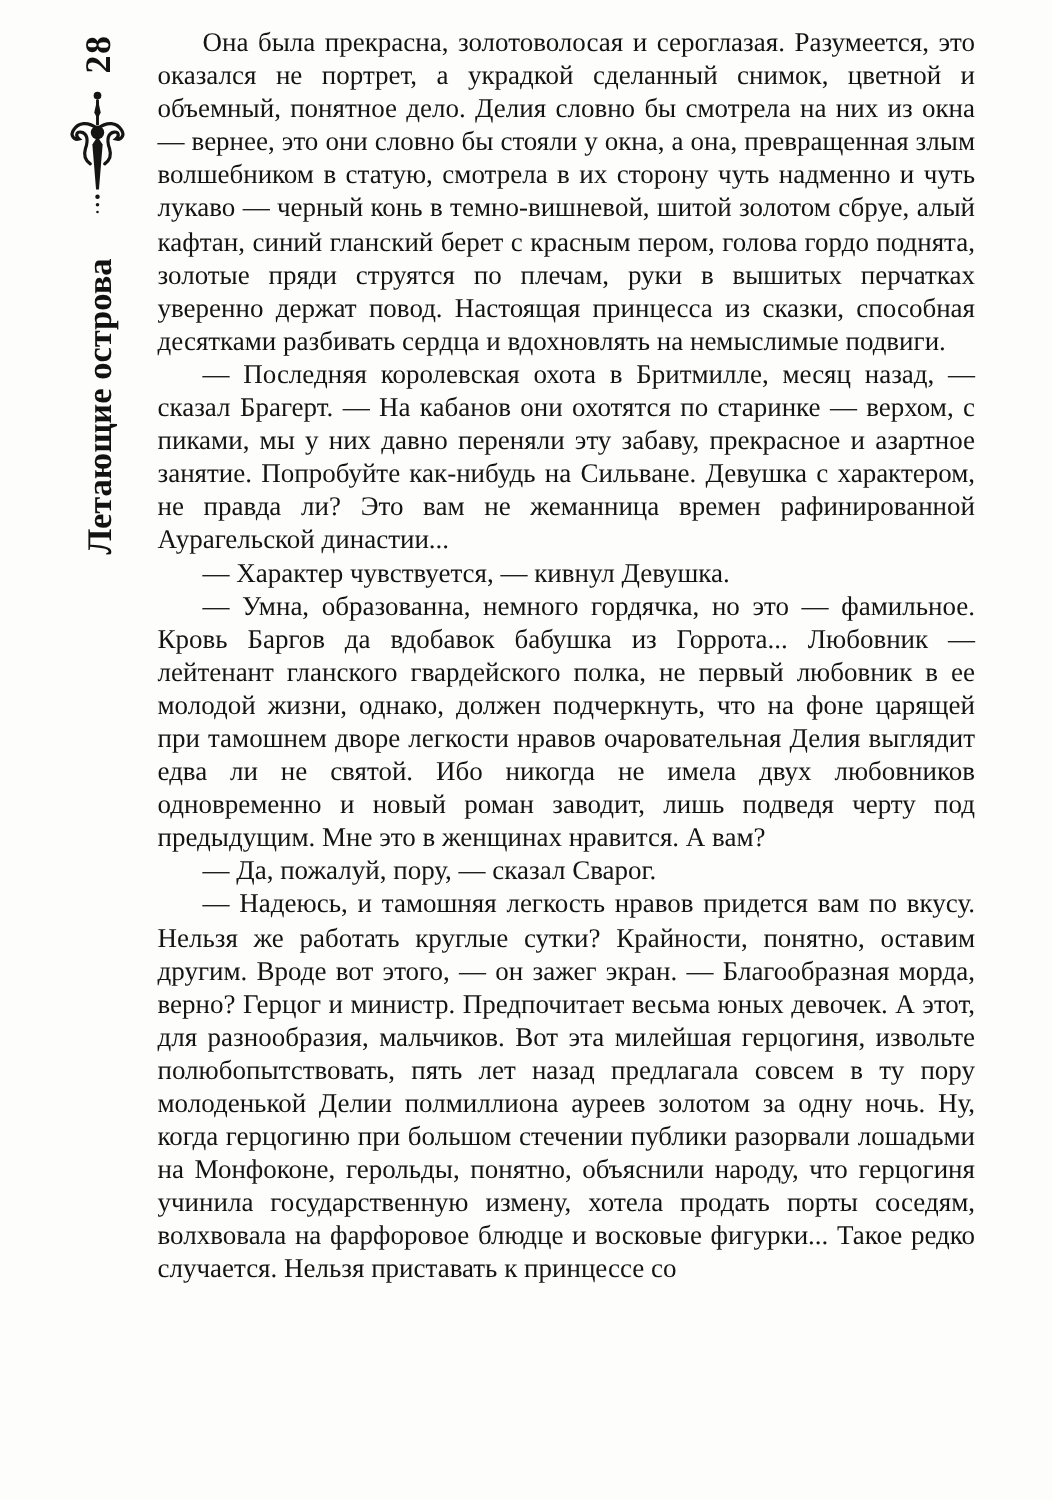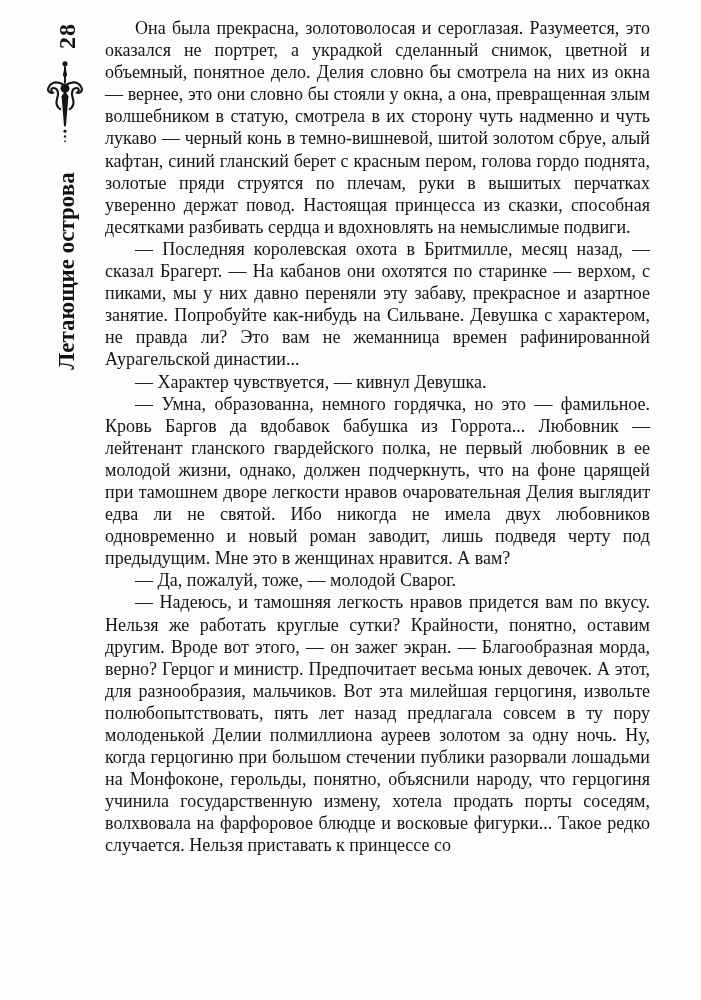--- a/index.html
+++ b/index.html
@@ -100,17 +100,17 @@
 
     <div class="running-title">Летающие острова</div>
 
   </div>
 
   <div class="text-block">
     <p>Она была прекрасна, золотоволосая и сероглазая. Разумеется, это оказался не портрет, а украдкой сделанный снимок, цветной и объемный, понятное дело. Делия словно бы смотрела на них из окна — вернее, это они словно бы стояли у окна, а она, превращенная злым волшебником в статую, смотрела в их сторону чуть надменно и чуть лукаво — черный конь в темно-вишневой, шитой золотом сбруе, алый кафтан, синий гланский берет с красным пером, голова гордо поднята, золотые пряди струятся по плечам, руки в вышитых перчатках уверенно держат повод. Настоящая принцесса из сказки, способная десятками разбивать сердца и вдохновлять на немыслимые подвиги.</p>
     <p>— Последняя королевская охота в Бритмилле, месяц назад, — сказал Брагерт. — На кабанов они охотятся по старинке — верхом, с пиками, мы у них давно переняли эту забаву, прекрасное и азартное занятие. Попробуйте как-нибудь на Сильване. Девушка с характером, не правда ли? Это вам не жеманница времен рафинированной Аурагельской династии...</p>
     <p>— Характер чувствуется, — кивнул Девушка.</p>
     <p>— Умна, образованна, немного гордячка, но это — фамильное. Кровь Баргов да вдобавок бабушка из Горрота... Любовник — лейтенант гланского гвардейского полка, не первый любовник в ее молодой жизни, однако, должен подчеркнуть, что на фоне царящей при тамошнем дворе легкости нравов очаровательная Делия выглядит едва ли не святой. Ибо никогда не имела двух любовников одновременно и новый роман заводит, лишь подведя черту под предыдущим. Мне это в женщинах нравится. А вам?</p>
-    <p>— Да, пожалуй, тоже, — молодой Сварог.</p>
+    <p>— Да, пожалуй, пору, — сказал Сварог.</p>
     <p>— Надеюсь, и тамошняя легкость нравов придется вам по вкусу. Нельзя же работать круглые сутки? Крайности, понятно, оставим другим. Вроде вот этого, — он зажег экран. — Благообразная морда, верно? Герцог и министр. Предпочитает весьма юных девочек. А этот, для разнообразия, мальчиков. Вот эта милейшая герцогиня, извольте полюбопытствовать, пять лет назад предлагала совсем в ту пору молоденькой Делии полмиллиона ауреев золотом за одну ночь. Ну, когда герцогиню при большом стечении публики разорвали лошадьми на Монфоконе, герольды, понятно, объяснили народу, что герцогиня учинила государственную измену, хотела продать порты соседям, волхвовала на фарфоровое блюдце и восковые фигурки... Такое редко случается. Нельзя приставать к принцессе со</p>
   </div>
 
 </div>
 
 </body></html>

